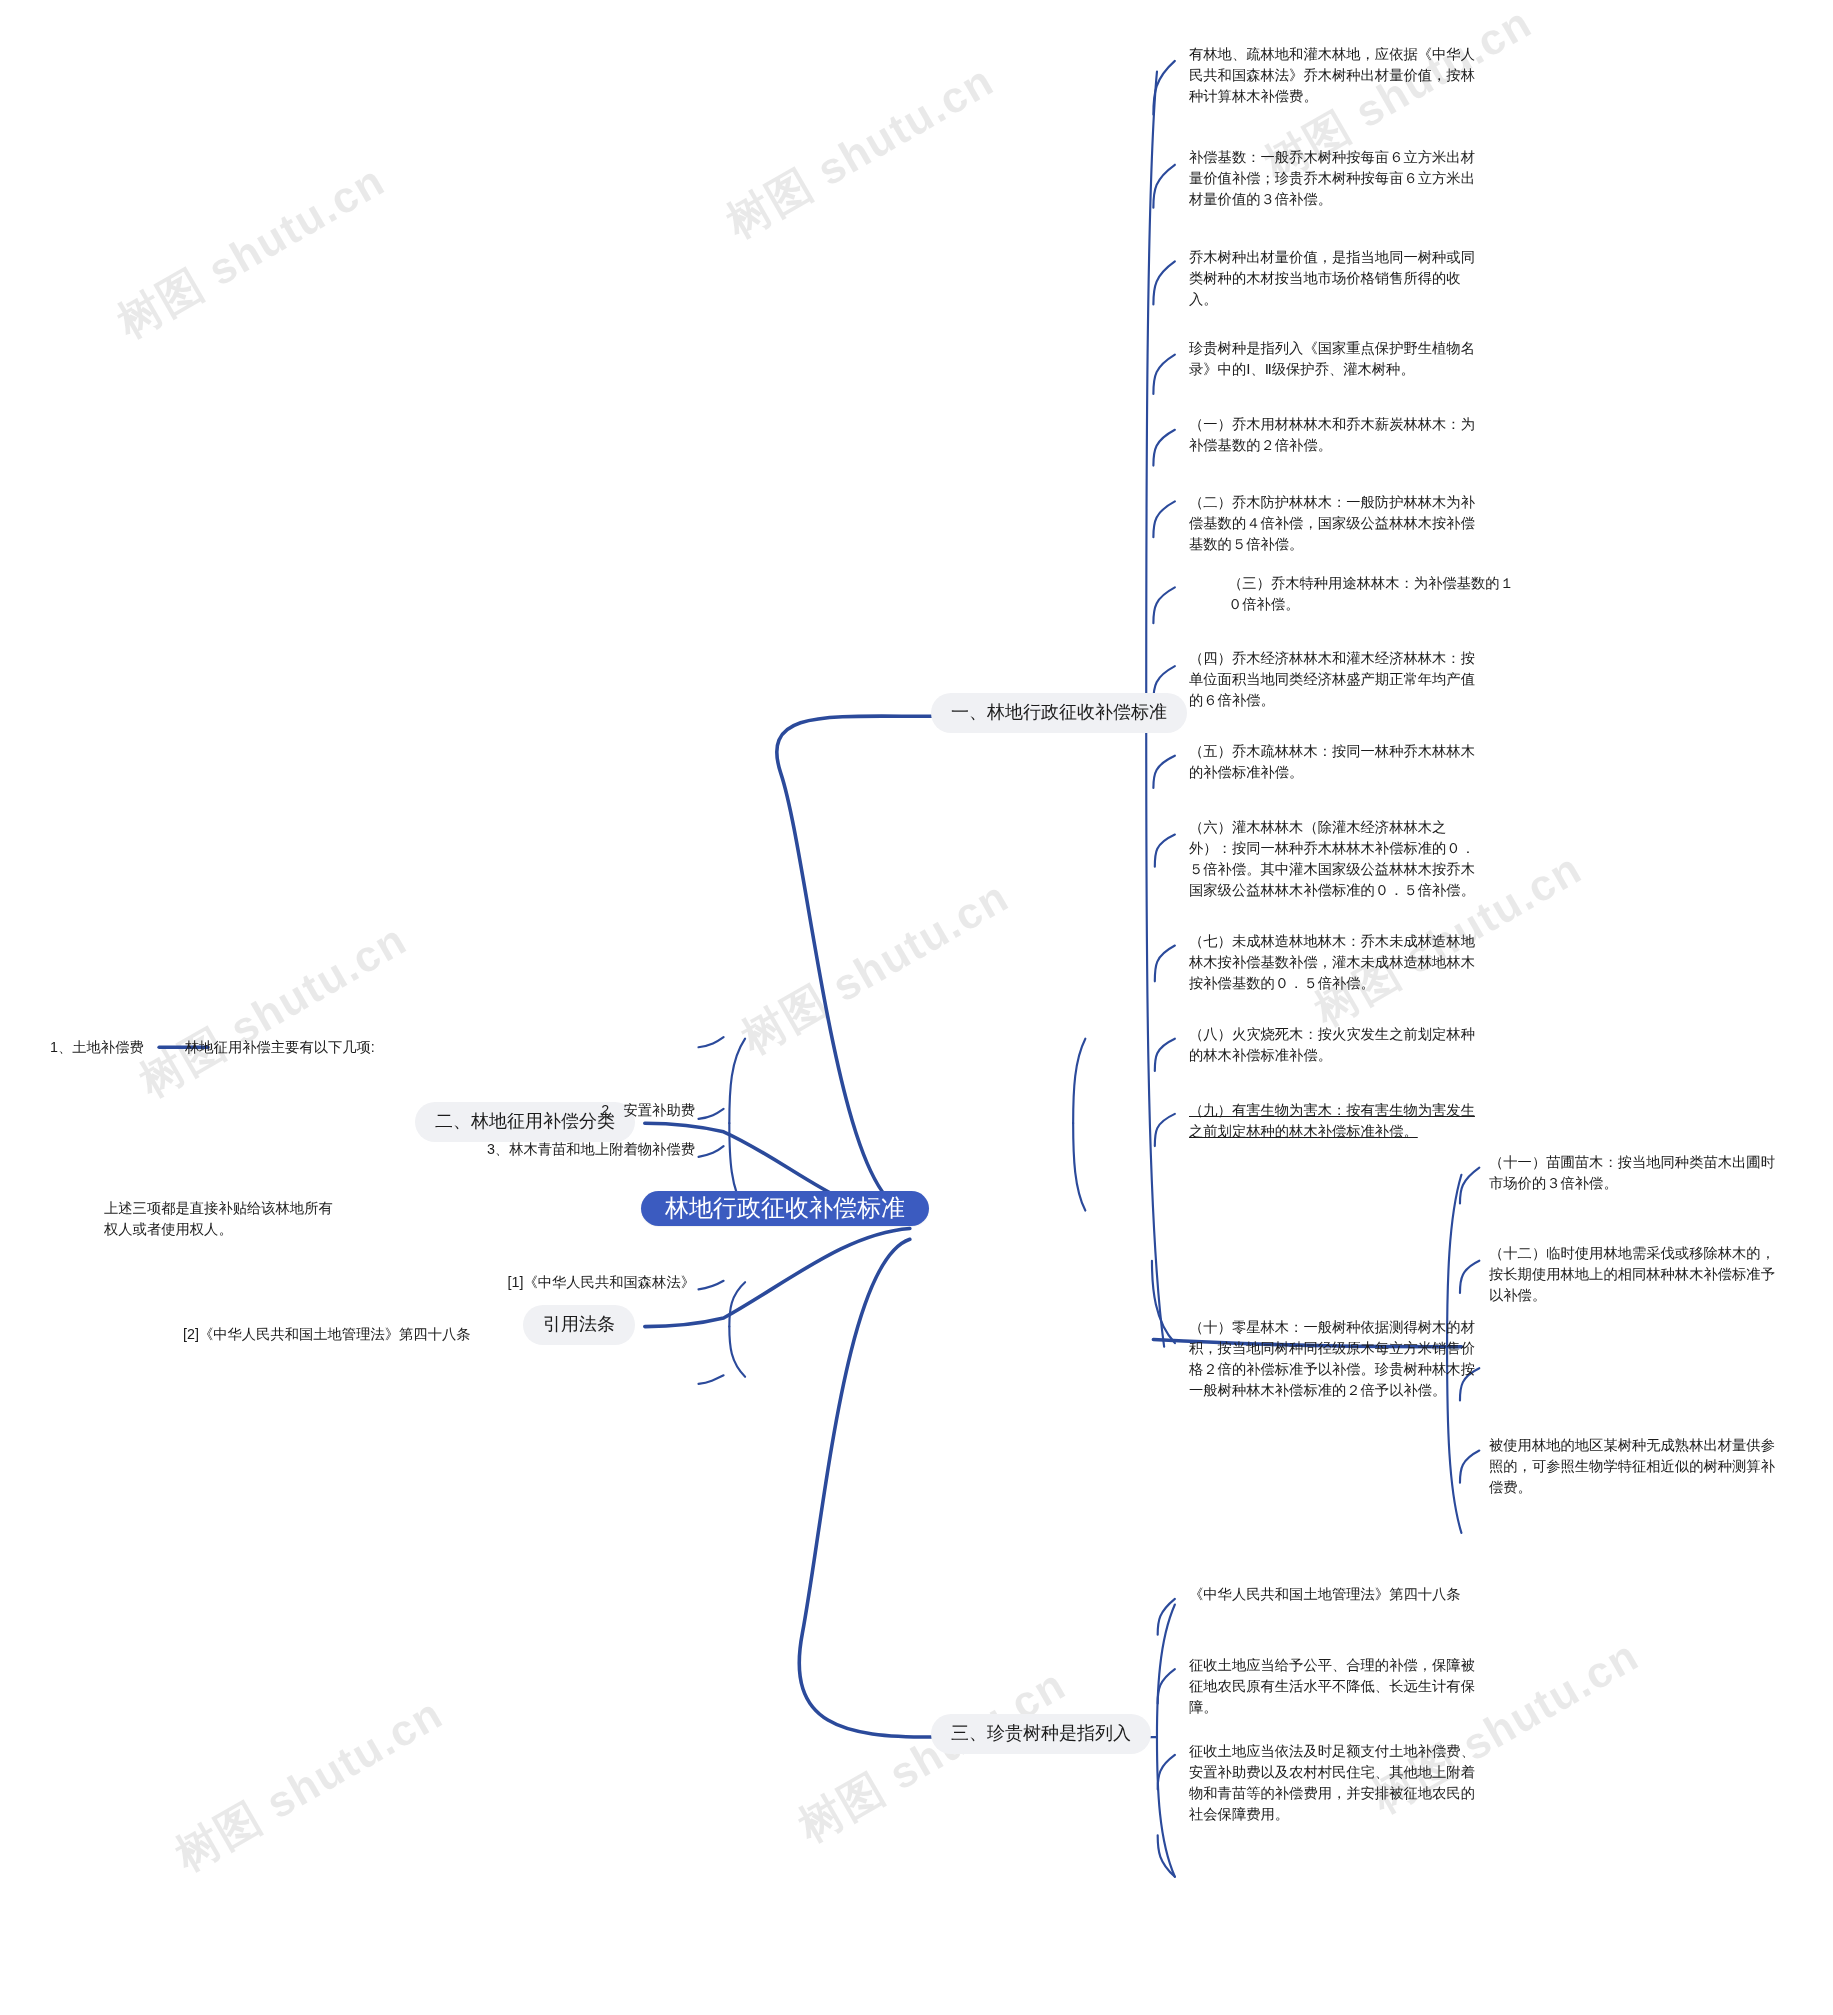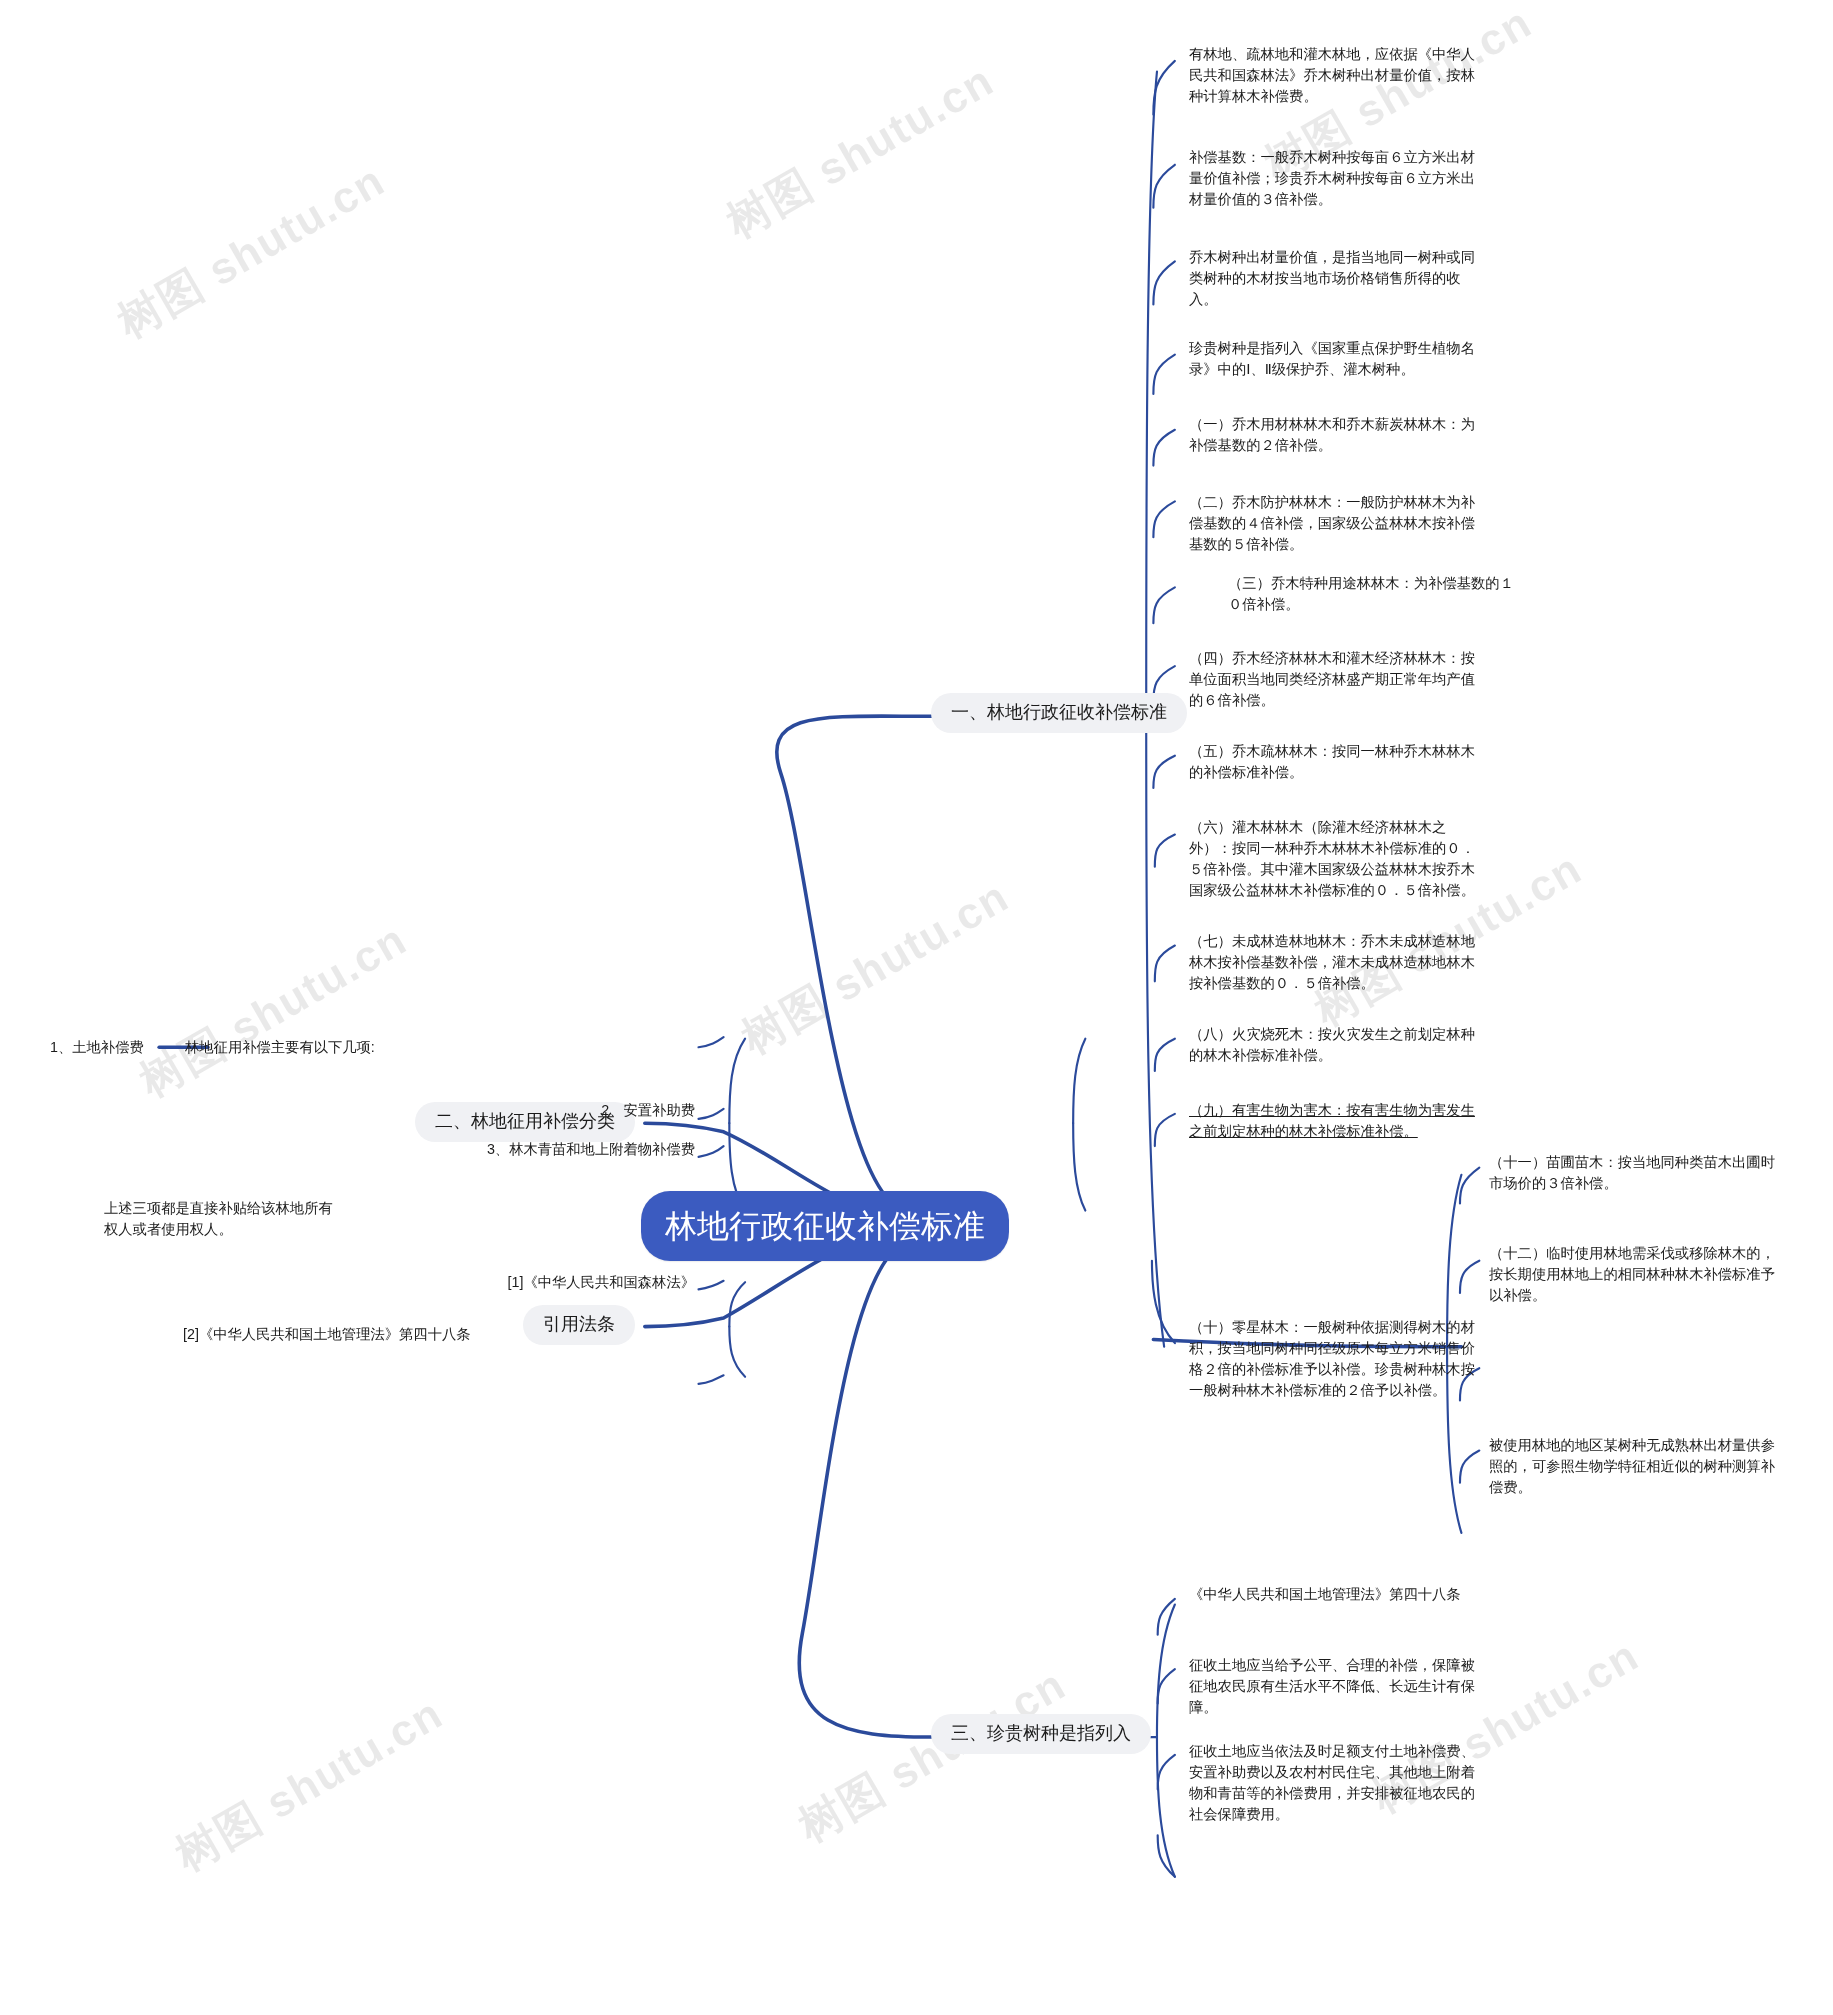--- a/index.html
+++ b/index.html
@@ -62,23 +62,23 @@
   .node {
     position: absolute;
     z-index: 3;
     box-sizing: border-box;
   }
 
   .root-node {
     background: #3b5bc0;
     color: #ffffff;
     border-radius: 29px;
-    font-size: 32px;
+    font-size: 24px;
     line-height: 1.2;
-    padding: 16px 24px;
+    padding: 3px 24px;
     white-space: nowrap;
     text-align: center;
     box-shadow: 0 0.7px 1.4px rgba(0,0,0,0.08);
   }
 
   .branch-node {
     background: #f0f1f4;
     color: #1b1b1b;
     border-radius: 21.5px;
     font-size: 18px;

